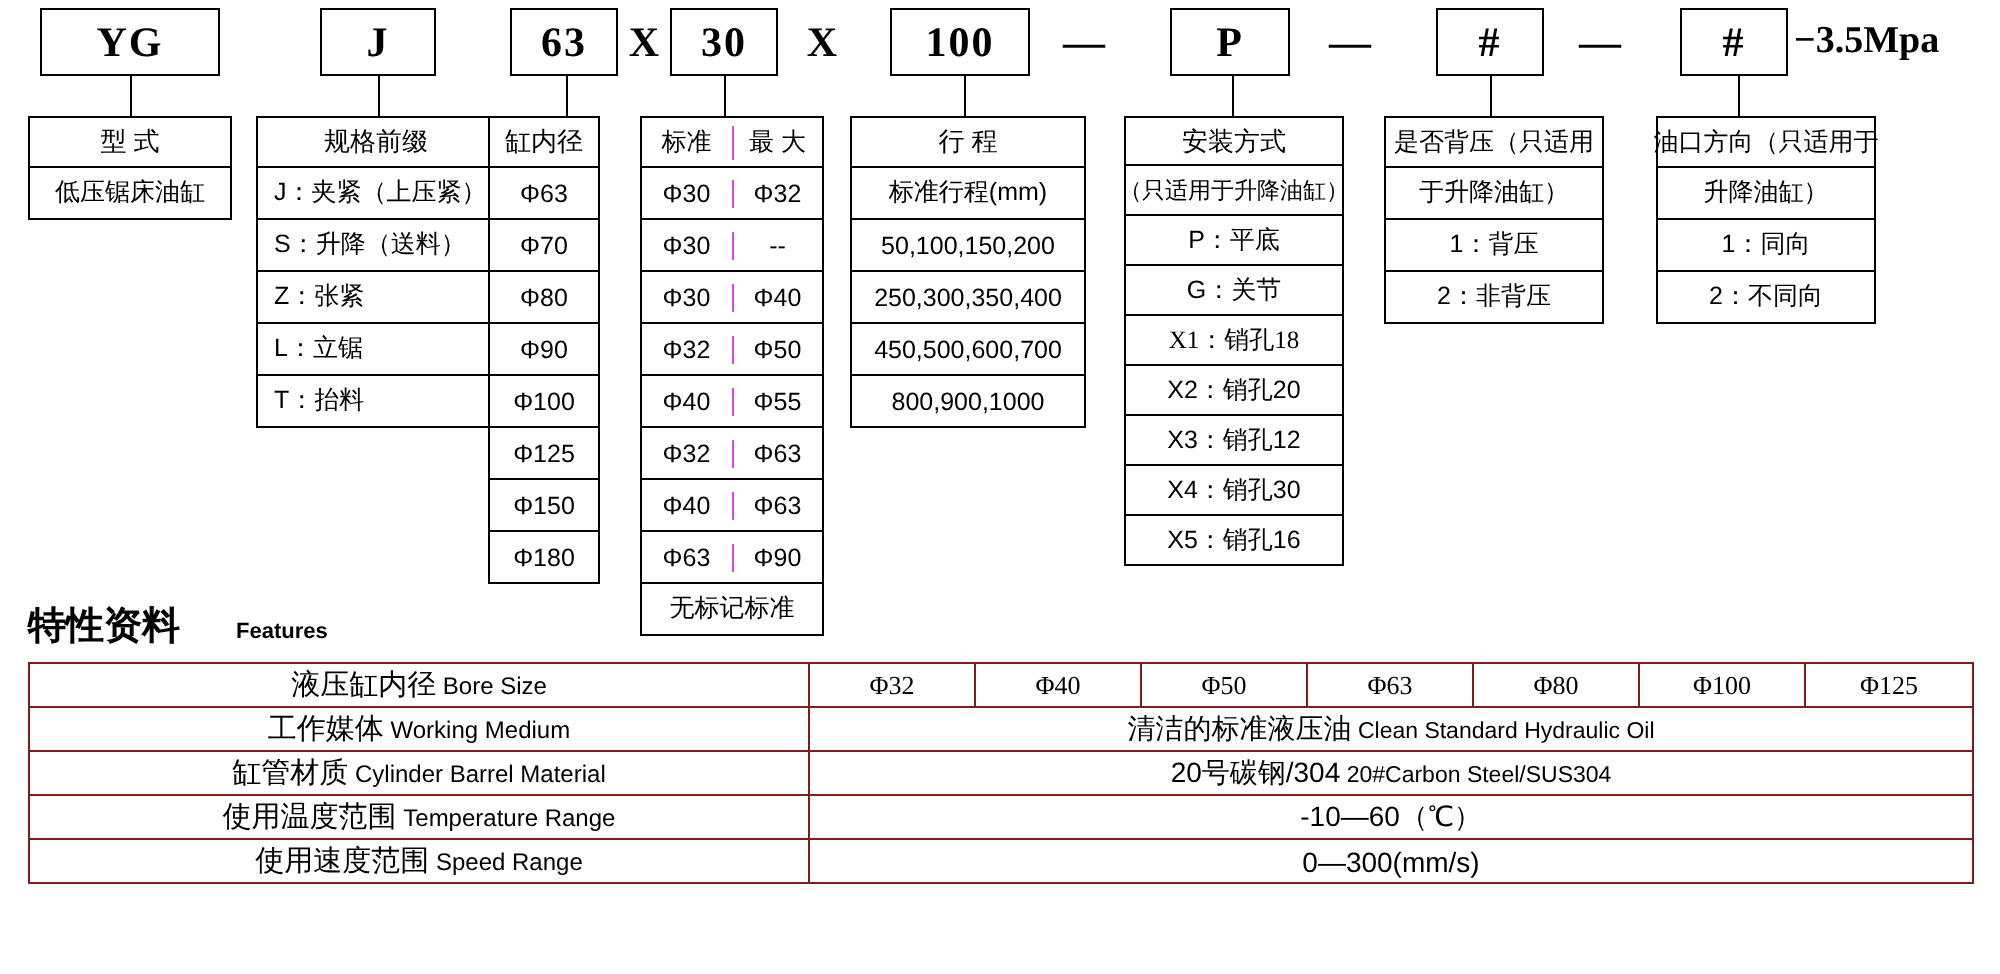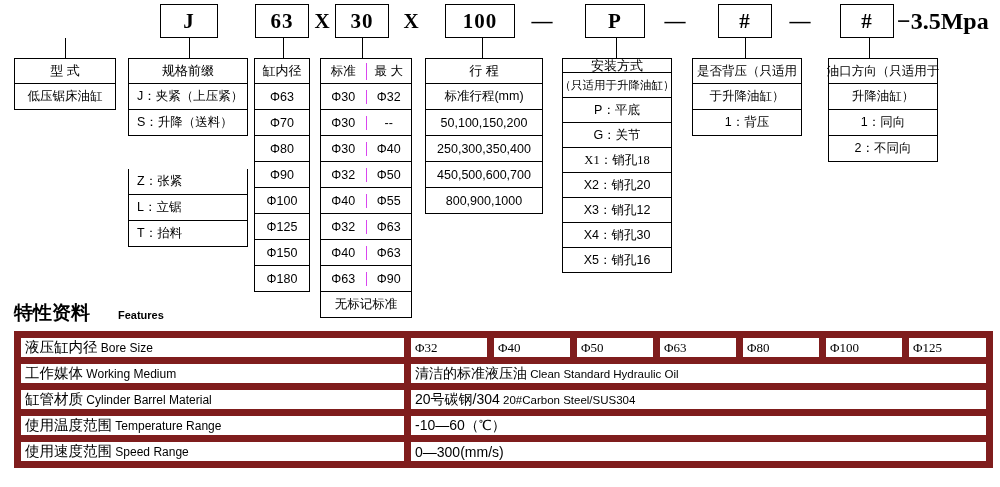--- a/index.html
+++ b/index.html
@@ -54,21 +54,21 @@
     font-size: 21px;
     font-weight: bold;
     font-family: "Liberation Serif", serif;
   }
   .suffix-text {
     position: absolute;
     top: 4px;
     height: 34px;
     display: flex;
     align-items: center;
-    font-size: 24px;
+    font-size: 19px;
     font-weight: bold;
     font-family: "Liberation Serif", serif;
   }
 
   
   .vline {
     position: absolute;
     width: 1px;
     background: #000;
   }
@@ -129,23 +129,24 @@
   }
   table.features {
     position: absolute;
     left: 14px;
     top: 331px;
     width: 972px;
     border-collapse: collapse;
     table-layout: fixed;
   }
   table.features td {
-    border: 7px solid #7f1d1d;
+    border: 1px solid #7f1d1d;
     height: 22px;
     font-size: 13px;
+    text-align: center;
     padding: 0 4px;
     box-sizing: border-box;
   }
   td.rowlabel {
     text-align: left;
     padding-left: 7px;
     white-space: nowrap;
   }
   td.rowlabel .cn {
     font-size: 14.5px;
@@ -163,20 +164,21 @@
     font-size: 14px;
     font-family: "Liberation Serif", serif;
   }
 </style>
 </head>
 <body>
 
 <div class="page">
 
   <div class="code-row" id="code-row">
+      <div class="code-box" style="left: 20px; width: 90px;">YG</div>
       <div class="code-box" style="left: 160px; width: 58px;">J</div>
       <div class="code-box" style="left: 255px; width: 54px;">63</div>
       <div class="code-sep" style="left: 311px; width: 22px;">X</div>
       <div class="code-box" style="left: 335px; width: 54px;">30</div>
       <div class="code-sep" style="left: 400px; width: 22px;">X</div>
       <div class="code-box" style="left: 445px; width: 70px;">100</div>
       <div class="code-sep" style="left: 527px; width: 30px;">—</div>
       <div class="code-box" style="left: 585px; width: 60px;">P</div>
       <div class="code-sep" style="left: 660px; width: 30px;">—</div>
       <div class="code-box" style="left: 718px; width: 54px;">#</div>
@@ -196,25 +198,25 @@
 
   <div id="columns-host">
       <div class="col" style="left: 14px; top: 58px; width: 102px;">
         <div class="cell first head" style="height: 26px;">型 式</div>
         <div class="cell" style="height: 26px;">低压锯床油缸</div>
       </div>
       <div class="col" style="left: 128px; top: 58px; width: 120px;">
         <div class="cell first head" style="height: 26px;">规格前缀</div>
         <div class="cell left" style="height: 26px;">J：夹紧（上压紧）</div>
         <div class="cell left" style="height: 26px;">S：升降（送料）</div>
-        <div class="cell left" style="height: 26px; margin-top: 33px;">Z：张紧</div>
+        <div class="cell left" style="height: 26px;">Z：张紧</div>
         <div class="cell left" style="height: 26px;">L：立锯</div>
         <div class="cell left" style="height: 26px;">T：抬料</div>
       </div>
-      <div class="col" style="left: 254px; top: 58px; width: 56px;">
+      <div class="col" style="left: 244px; top: 58px; width: 56px;">
         <div class="cell first head" style="height: 26px;">缸内径</div>
         <div class="cell" style="height: 26px;">Φ63</div>
         <div class="cell" style="height: 26px;">Φ70</div>
         <div class="cell" style="height: 26px;">Φ80</div>
         <div class="cell" style="height: 26px;">Φ90</div>
         <div class="cell" style="height: 26px;">Φ100</div>
         <div class="cell" style="height: 26px;">Φ125</div>
         <div class="cell" style="height: 26px;">Φ150</div>
         <div class="cell" style="height: 26px;">Φ180</div>
       </div>
@@ -259,34 +261,35 @@
       </div>
       <div class="col" style="left: 425px; top: 58px; width: 118px;">
         <div class="cell first head" style="height: 26px;">行 程</div>
         <div class="cell" style="height: 26px;">标准行程(mm)</div>
         <div class="cell" style="height: 26px;">50,100,150,200</div>
         <div class="cell" style="height: 26px;">250,300,350,400</div>
         <div class="cell" style="height: 26px;">450,500,600,700</div>
         <div class="cell" style="height: 26px;">800,900,1000</div>
       </div>
       <div class="col" style="left: 562px; top: 58px; width: 110px;">
-        <div class="cell first head" style="height: 15px;">安装方式</div>
+        <div class="cell first head" style="height: 25px;">安装方式</div>
         <div class="cell" style="height: 25px; font-size: 11.5px;">（只适用于升降油缸）</div>
         <div class="cell" style="height: 25px;">P：平底</div>
         <div class="cell" style="height: 25px;">G：关节</div>
         <div class="cell" style="height: 25px; font-family: Liberation Serif, serif;">X1：销孔18</div>
         <div class="cell" style="height: 25px;">X2：销孔20</div>
         <div class="cell" style="height: 25px;">X3：销孔12</div>
         <div class="cell" style="height: 25px;">X4：销孔30</div>
         <div class="cell" style="height: 25px;">X5：销孔16</div>
       </div>
       <div class="col" style="left: 692px; top: 58px; width: 110px;">
         <div class="cell first" style="height: 26px;">是否背压（只适用</div>
         <div class="cell" style="height: 26px;">于升降油缸）</div>
         <div class="cell" style="height: 26px;">1：背压</div>
+        <div class="cell" style="height: 26px;">2：非背压</div>
       </div>
       <div class="col" style="left: 828px; top: 58px; width: 110px;">
         <div class="cell first" style="height: 26px;">油口方向（只适用于</div>
         <div class="cell" style="height: 26px;">升降油缸）</div>
         <div class="cell" style="height: 26px;">1：同向</div>
         <div class="cell" style="height: 26px;">2：不同向</div>
       </div>
     </div>
 
   <div class="features-title">

